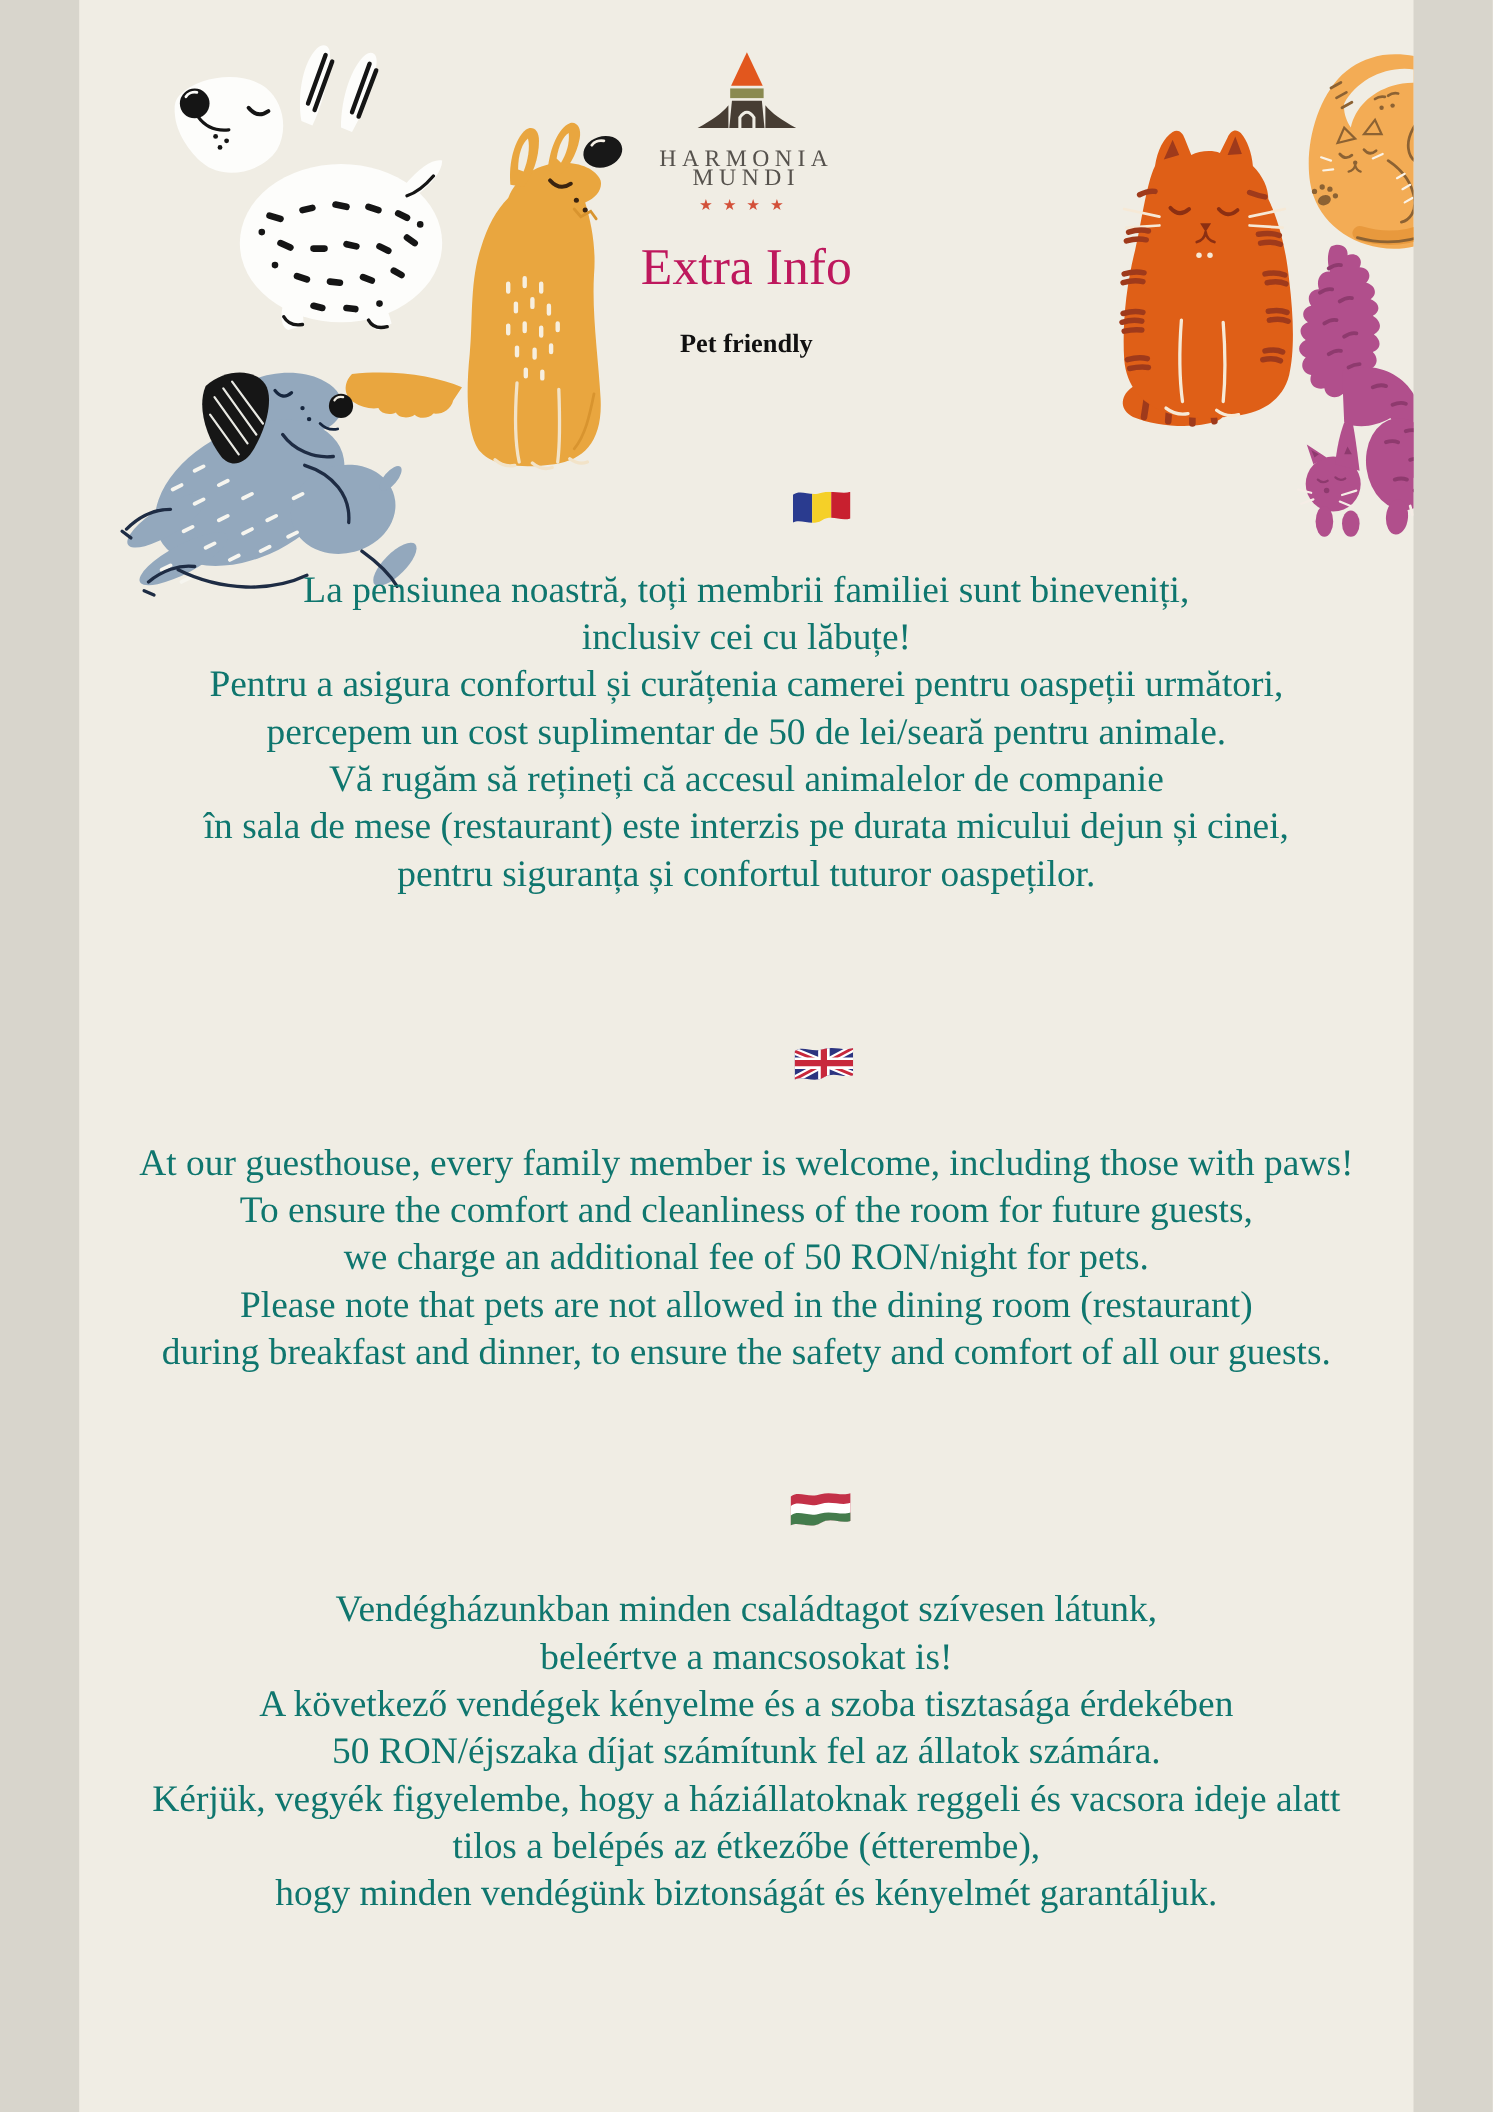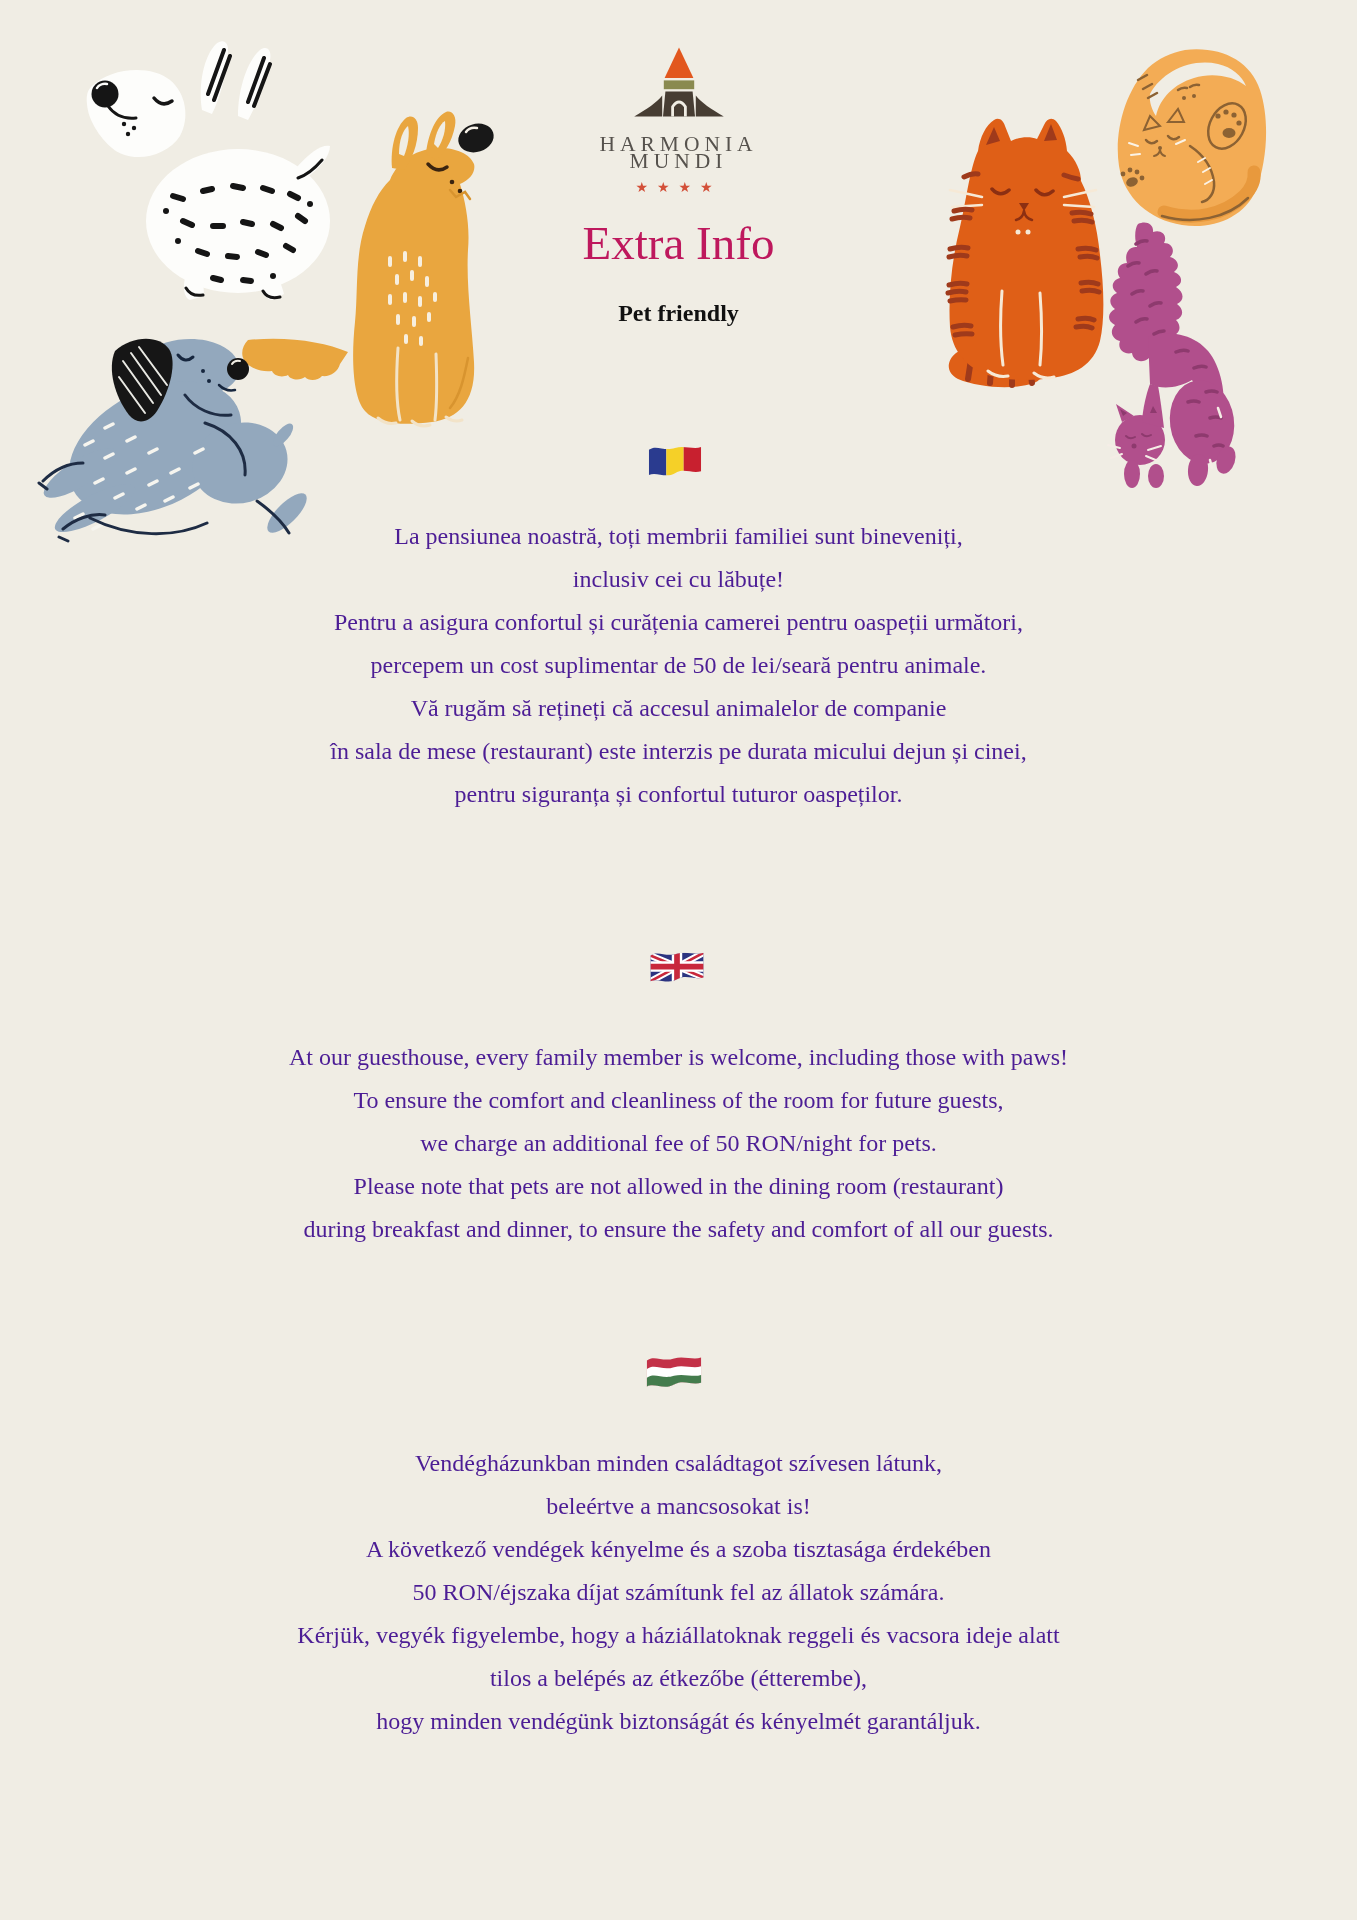--- a/index.html
+++ b/index.html
@@ -1,27 +1,27 @@
 <!DOCTYPE html>
 <html><head>
 <meta charset="utf-8">
 <style>
   html,body { margin:0; padding:0; }
   body { background:#d8d5cc; font-family:"Liberation Serif", serif; }
   .page {
-    position:relative; width:1357px; height:1920px; margin:0 auto;
+    position:relative; width:1213px; height:1920px; margin:0 auto;
     background:#F0EDE4; overflow:hidden; color:#131313;
   }
   .abs { position:absolute; }
   .ctext { left:0; right:0; text-align:center; }
   .logo-line { font-family:"Liberation Serif", serif; color:#56524D; letter-spacing:5px; font-size:21.5px; line-height:1.1; }
   .stars-row { color:#D35039; font-size:14px; letter-spacing:9px; line-height:1; }
   .title { font-size:47px; line-height:1.1; color:#be185d; }
   .subtitle { font-size:24px; font-weight:bold; line-height:1.1; color:#111; }
-  .para { font-size:24px; line-height:43px; white-space:pre-line; color:#4c1d95; }
+  .para { font-size:34px; line-height:43px; white-space:pre-line; color:#0f766e; }
   .flag-wrap { position:absolute; }
   .flag-wrap svg { display:block; }
   .illu { position:absolute; }
   .illu svg { display:block; }
 </style>
 </head>
 <body>
 
 <div class="page">
 

